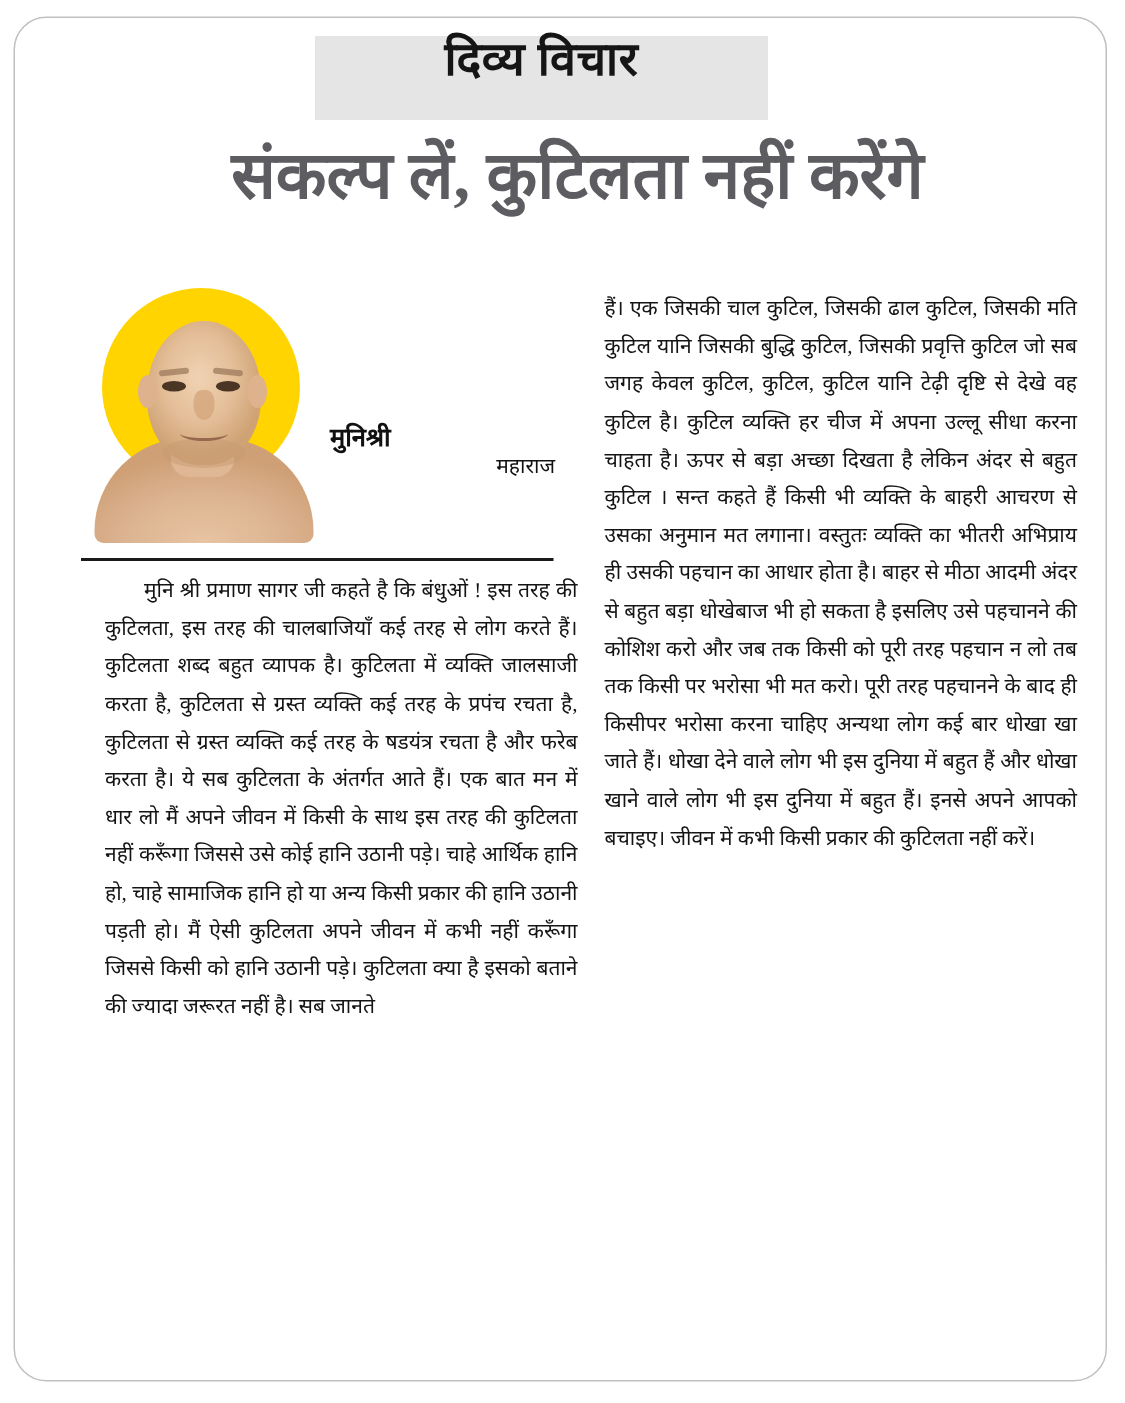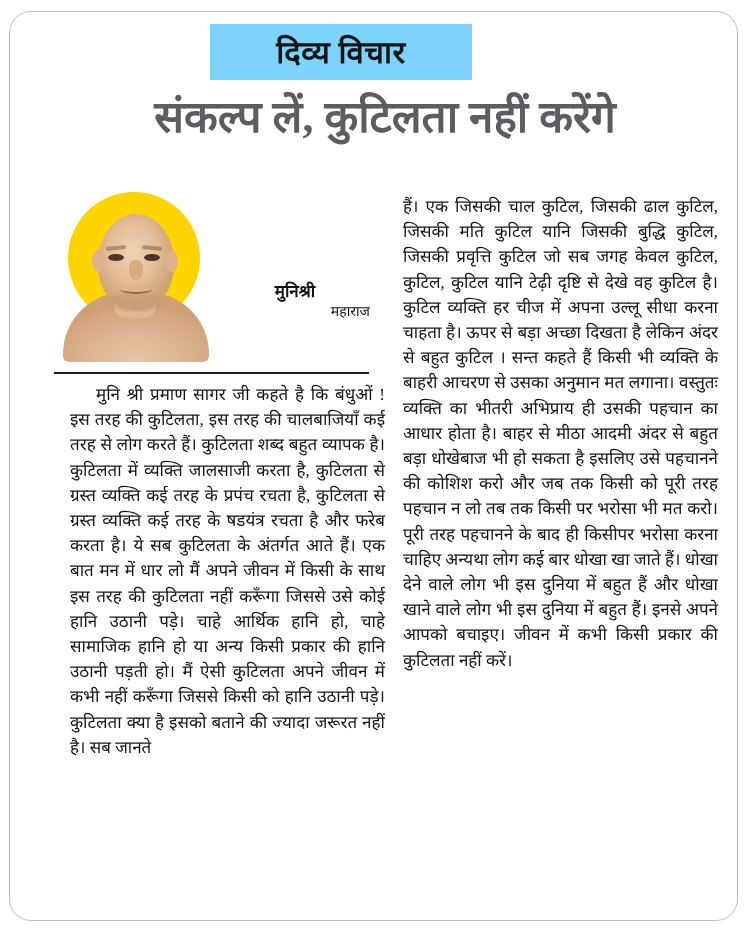--- a/index.html
+++ b/index.html
@@ -31,25 +31,24 @@
     border-radius: 22px;
     background: #ffffff;
     box-sizing: border-box;
   }
 
   
   .banner {
     position: absolute;
     left: 200px;
     top: 12px;
-    width: 262px;
+    width: 302px;
     height: 56px;
-    background: #7dd3fc;
+    background: #e5e5e5;
     display: flex;
-    align-items: center;
     justify-content: center;
     box-sizing: border-box;
   }
   .banner-text {
     font-family: "Liberation Serif", "DejaVu Serif", serif;
     font-weight: 700;
     font-size: 31px;
     line-height: 1;
     color: #151515;
     letter-spacing: 0.5px;
@@ -211,21 +210,20 @@
     top: 92px;
     width: 150px;
     text-align: left;
     color: #111;
   }
   .byline .b1 {
     font-family: "Liberation Serif", "DejaVu Serif", serif;
     font-size: 17px;
     line-height: 1.22;
     font-weight: 700;
-    text-align: center;
   }
   .byline .b2 {
     font-family: "Liberation Serif", "DejaVu Serif", serif;
     font-size: 18px;
     line-height: 1.22;
     font-weight: 700;
   }
   .byline .b3 {
     font-family: "Liberation Serif", "DejaVu Serif", serif;
     font-size: 14px;
@@ -239,21 +237,21 @@
     left: 0;
     top: 182px;
     width: 315px;
     height: 0;
     border-top: 2.2px solid #1a1a1a;
   }
 
   
   .bodytext {
     font-family: "Liberation Serif", "DejaVu Serif", serif;
-    font-size: 17px;
+    font-size: 14px;
     line-height: 25.2px;
     color: #141414;
     text-align: justify;
     text-justify: inter-word;
     margin: 0;
   }
   .col-left .bodytext {
     position: absolute;
     left: 16px;
     top: 192px;

